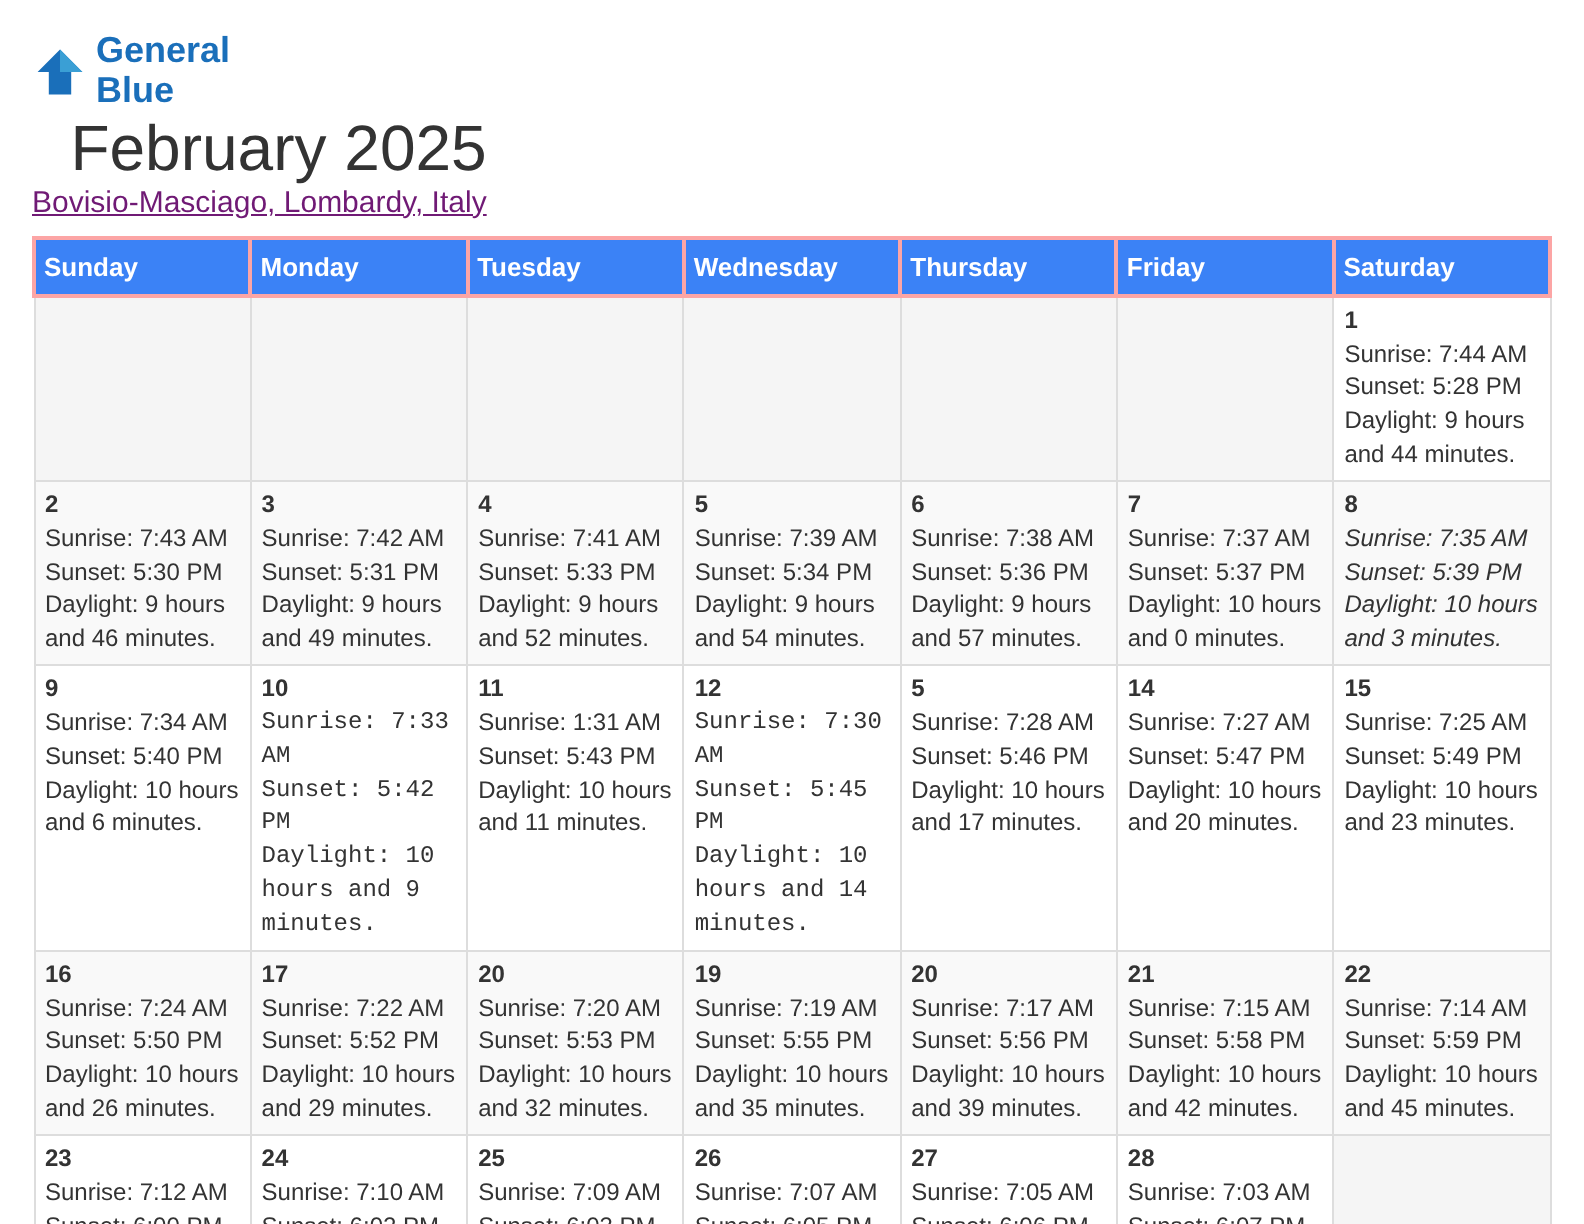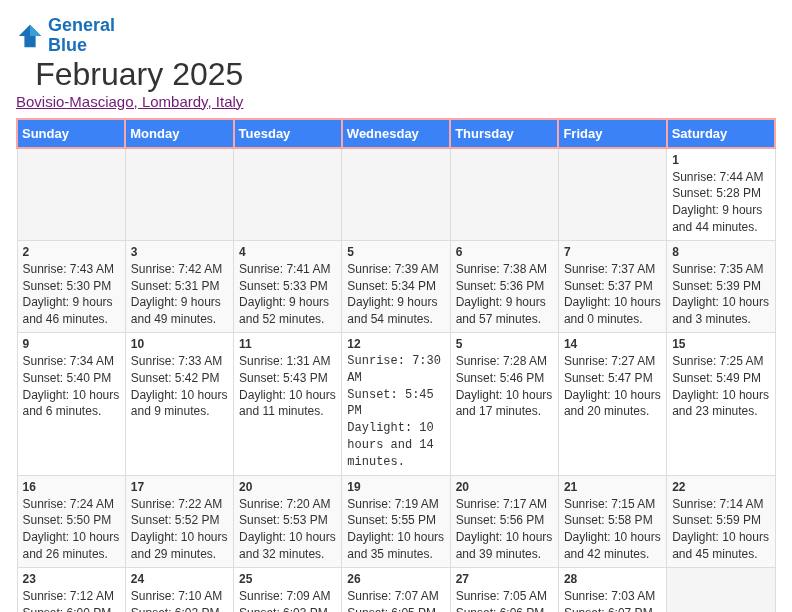--- a/index.html
+++ b/index.html
@@ -169,35 +169,35 @@
 Daylight: 9 hours and 57 minutes.</div>
         </td>
         <td>
           <span class="day-number">7</span>
           <div class="day-info" style="white-space: pre-line;">Sunrise: 7:37 AM
 Sunset: 5:37 PM
 Daylight: 10 hours and 0 minutes.</div>
         </td>
         <td>
           <span class="day-number">8</span>
-          <div class="day-info" style="white-space: pre-line;">Sunrise: 7:35 AM
+          <div class="day-info" style="white-space: pre-line; font-style: italic;">Sunrise: 7:35 AM
 Sunset: 5:39 PM
 Daylight: 10 hours and 3 minutes.</div>
         </td>
       </tr>
       <tr>
         <td>
           <span class="day-number">9</span>
           <div class="day-info" style="white-space: pre-line;">Sunrise: 7:34 AM
 Sunset: 5:40 PM
 Daylight: 10 hours and 6 minutes.</div>
         </td>
         <td>
           <span class="day-number">10</span>
-          <div class="day-info" style="white-space: pre-line;">Sunrise: 7:33 AM
+          <div class="day-info" style="white-space: pre-line; font-family: Liberation Mono, monospace;">Sunrise: 7:33 AM
 Sunset: 5:42 PM
 Daylight: 10 hours and 9 minutes.</div>
         </td>
         <td>
           <span class="day-number">11</span>
           <div class="day-info" style="white-space: pre-line;">Sunrise: 1:31 AM
 Sunset: 5:43 PM
 Daylight: 10 hours and 11 minutes.</div>
         </td>
         <td>

